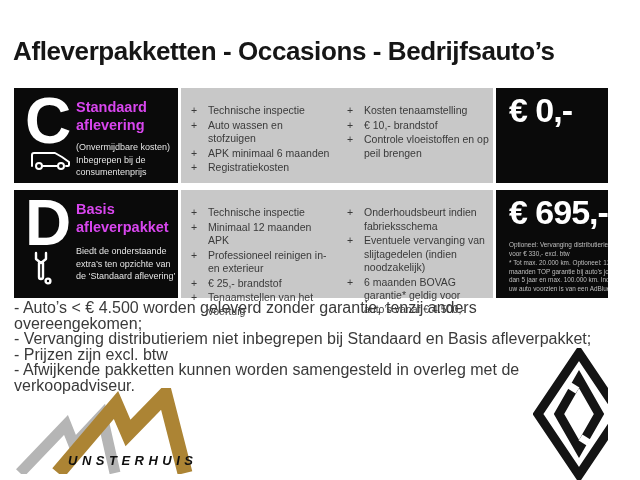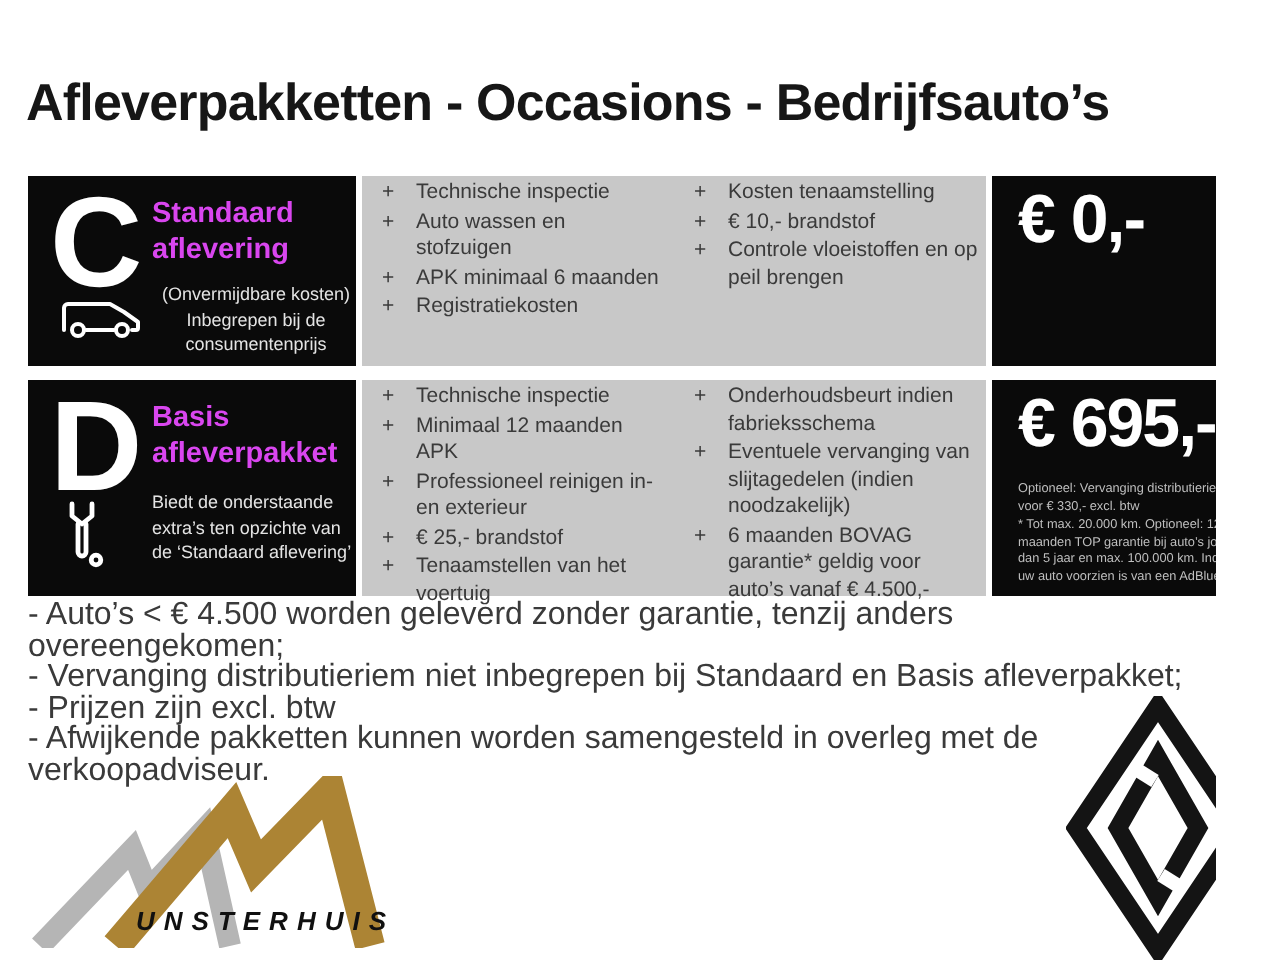--- a/index.html
+++ b/index.html
@@ -7,27 +7,27 @@
   .canvas{position:relative;width:608px;height:480px;overflow:hidden;background:#fff;}
 
   .title{position:absolute;left:13px;top:36px;font-size:26px;font-weight:800;color:#161616;letter-spacing:-0.4px;}
 
   .bands{position:absolute;left:14px;top:88px;width:612px;}
   .band{display:flex;gap:3px;margin-bottom:7px;}
   .band.b1{height:95px;}
   .band.b2{height:108px;}
   .blk{position:relative;box-sizing:border-box;}
   .blk.dark{background:#0a0a0a;width:164px;color:#fff;}
-  .blk.mid{background:#c8c8c8;width:312px;display:flex;padding-top:2px;}
+  .blk.mid{background:#c8c8c8;width:312px;display:flex;padding-top:16px;}
   .blk.price{background:#0a0a0a;flex:1;color:#fff;}
 
   .big-code{position:absolute;left:11px;top:2px;font-size:64px;line-height:62px;font-weight:800;color:#fff;}
   .pkg-name{position:absolute;left:62px;top:10px;font-size:14.5px;font-weight:700;line-height:18px;width:102px;color:#d946ef;}
   .pkg-desc{position:absolute;left:62px;font-size:9px;line-height:12.5px;color:#e4e4e4;width:104px;margin:0;}
-  .b1 .pkg-desc{top:53px;text-align:center;}
+  .b1 .pkg-desc{top:53px;}
   .b2 .pkg-desc{top:55px;}
 
   ul.items{list-style:none;margin:0;padding:0 4px 0 7px;width:50%;box-sizing:border-box;}
   ul.items li{position:relative;padding-left:20px;font-size:10.5px;line-height:13.5px;color:#3a3a3a;margin-bottom:1px;}
   ul.items li::before{content:"+";position:absolute;left:3px;top:0;color:#3a3a3a;}
 
   .price-value{position:absolute;left:13px;top:3px;font-size:34px;font-weight:800;letter-spacing:-1px;}
   .price-note{position:absolute;left:13px;font-size:6.4px;line-height:8.6px;color:#bfbfbf;width:116px;margin:0;}
   .price-note.n0{top:51px;}
   .price-note.n1{top:69px;}

